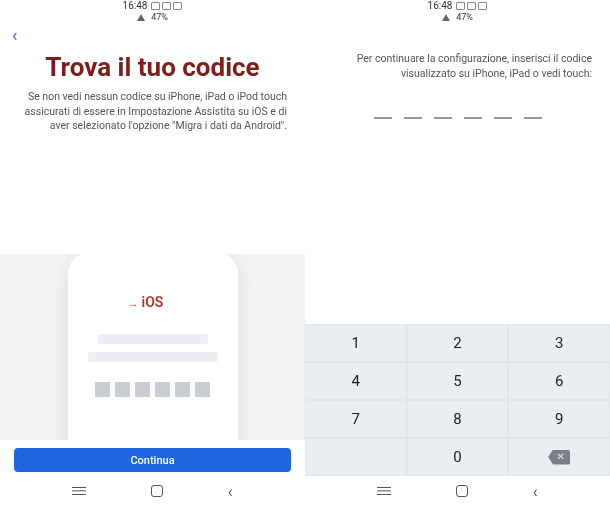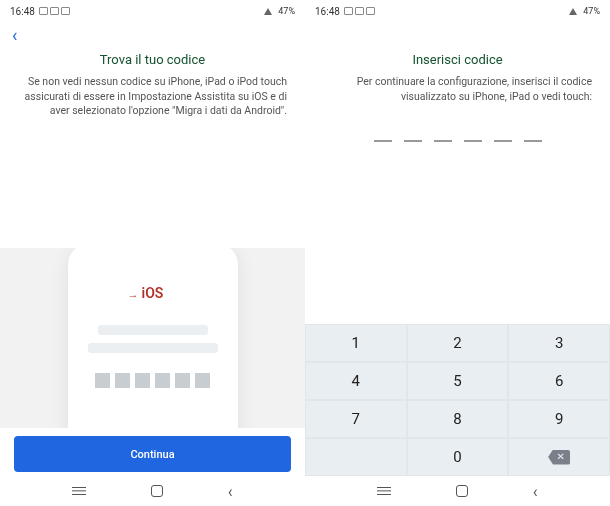--- a/index.html
+++ b/index.html
@@ -20,42 +20,43 @@
       flex-direction: column;
     }
     .status-bar {
       height: 22px;
       display: flex;
       align-items: center;
       justify-content: space-between;
       padding: 0 10px;
       font-size: 10px;
       color: #333;
+      flex-direction: column;
     }
     .status-left { display: flex; align-items: center; gap: 4px; }
     .status-right { display: flex; align-items: center; gap: 6px; font-size: 9px; }
     .status-icons { display: flex; gap: 2px; }
     .status-icon-box {
       width: 9px; height: 8px;
       border: 0.8px solid #888;
       border-radius: 1px;
     }
     .back-row { height: 24px; padding-left: 12px; display: flex; align-items: center; }
     .back-chev { color: #2b6de0; font-size: 18px; }
     .content {
       flex: 1;
       display: flex;
       flex-direction: column;
       align-items: center;
       padding: 6px 18px 0;
     }
     .title {
-      font-size: 13px;
-      font-weight: 400;
-      color: #14532d;
+      font-size: 26px;
+      font-weight: 700;
+      color: #7f1d1d;
       text-align: center;
       margin-bottom: 8px;
     }
     .subtitle {
       font-size: 10.5px;
       color: #555;
       text-align: right;
       line-height: 1.4;
       max-width: 280px;
     }
@@ -111,21 +112,21 @@
     }
     .code-box {
       width: 15px; height: 15px;
       background: #c8cdd2;
     }
     .cta-row {
       padding: 8px 14px 4px;
     }
     .cta-btn {
       width: 100%;
-      height: 36px;
+      height: 24px;
       background: #1f66e0;
       color: #fff;
       border-radius: 4px;
       font-size: 11px;
       font-weight: 500;
       display: flex;
       align-items: center;
       justify-content: center;
       cursor: pointer;
     }
@@ -269,21 +270,20 @@
         <div class="status-icon-box"></div>
       </div>
     </div>
     <div class="status-right">
       <div class="wifi-tri"></div>
       <span>47%</span>
     </div>
   </div>
   <div class="back-row"></div>
   <div class="content">
-    <div class="title">Inserisci codice</div>
     <div class="subtitle">Per continuare la configurazione, inserisci il codice visualizzato su iPhone, iPad o vedi touch:</div>
     <div class="code-dashes">
       <div class="dash"></div>
       <div class="dash"></div>
       <div class="dash"></div>
       <div class="dash"></div>
       <div class="dash"></div>
       <div class="dash"></div>
     </div>
   </div>

